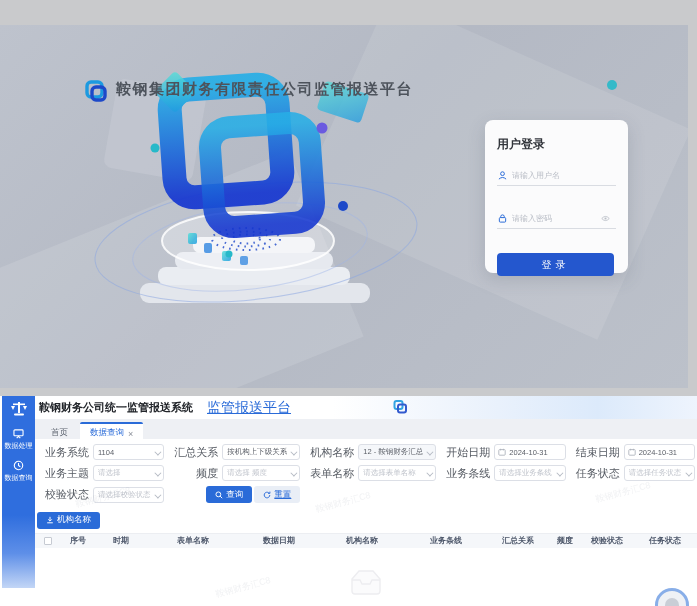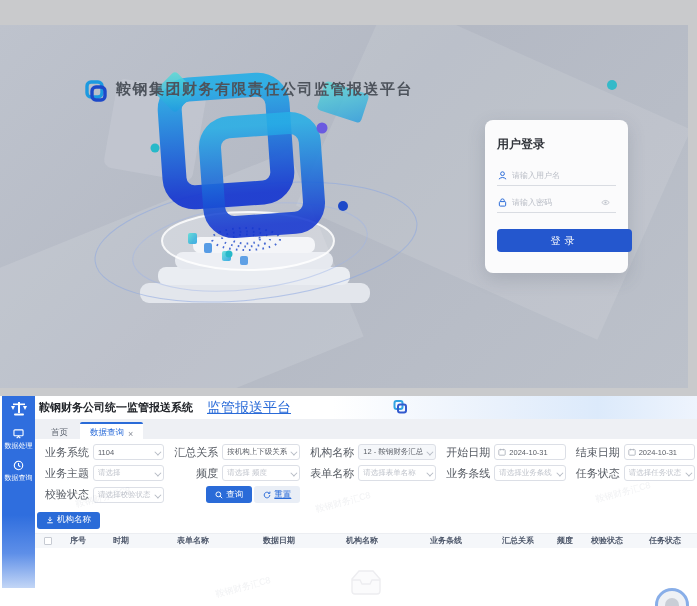--- a/index.html
+++ b/index.html
@@ -10,25 +10,25 @@
   .hero { position:absolute; left:0; top:25px; width:688px; height:363px;
           background:linear-gradient(135deg,#bec3cd 0%,#b4b9c4 45%,#bcc1ca 100%); overflow:hidden; }
   .hero-svg { position:absolute; left:0; top:0; }
   .brand { position:absolute; left:84px; top:55px; display:flex; gap:8px; }
   .brand-title { font-size:15px; font-weight:bold; color:#4d535c; letter-spacing:1.5px; }
   .login-card { position:absolute; left:485px; top:95px; width:143px; height:153px;
                 background:#fbfbfc; border-radius:8px; box-shadow:0 6px 18px rgba(60,70,90,.18);
                 padding:16px 12px 12px 12px; }
   .login-title { font-size:12px; font-weight:bold; color:#32353b; margin-bottom:14px; }
   .l-field { display:flex; align-items:center; gap:5px; border-bottom:1px solid #d9dce2;
-             padding:4px 1px 5px 1px; margin-bottom:8px; }
+             padding:4px 1px 5px 1px; margin-bottom:24px; }
   .l-field input { border:none; outline:none; background:transparent; width:84px;
                    font-size:8px; color:#333; font-family:"Liberation Sans",sans-serif; }
   .l-field input::placeholder { color:#b9bdc6; }
-  .login-btn { display:block; width:135px; height:23px; margin-top:16px; border:none; border-radius:4px;
+  .login-btn { display:block; width:117px; height:23px; margin-top:16px; border:none; border-radius:4px;
                background:#2457ce; color:#fff; font-size:10px; letter-spacing:4px; cursor:pointer;
                font-family:"Liberation Sans",sans-serif; }
 
   
   .app { position:absolute; left:0; top:396px; width:697px; height:210px; background:#fff; overflow:hidden; }
   .sidebar { position:absolute; left:2px; top:0; width:33px; height:192px;
              background:linear-gradient(180deg,#2f6ede 0%,#2f6ede 62%,#5e8fe8 82%,#c3d6f6 100%);
              display:flex; flex-direction:column; align-items:center; padding-top:5px; z-index:3; }
   .side-logo { margin-bottom:10px; }
   .side-item { display:flex; flex-direction:column; align-items:center; gap:2px; margin-bottom:9px; cursor:pointer; }

